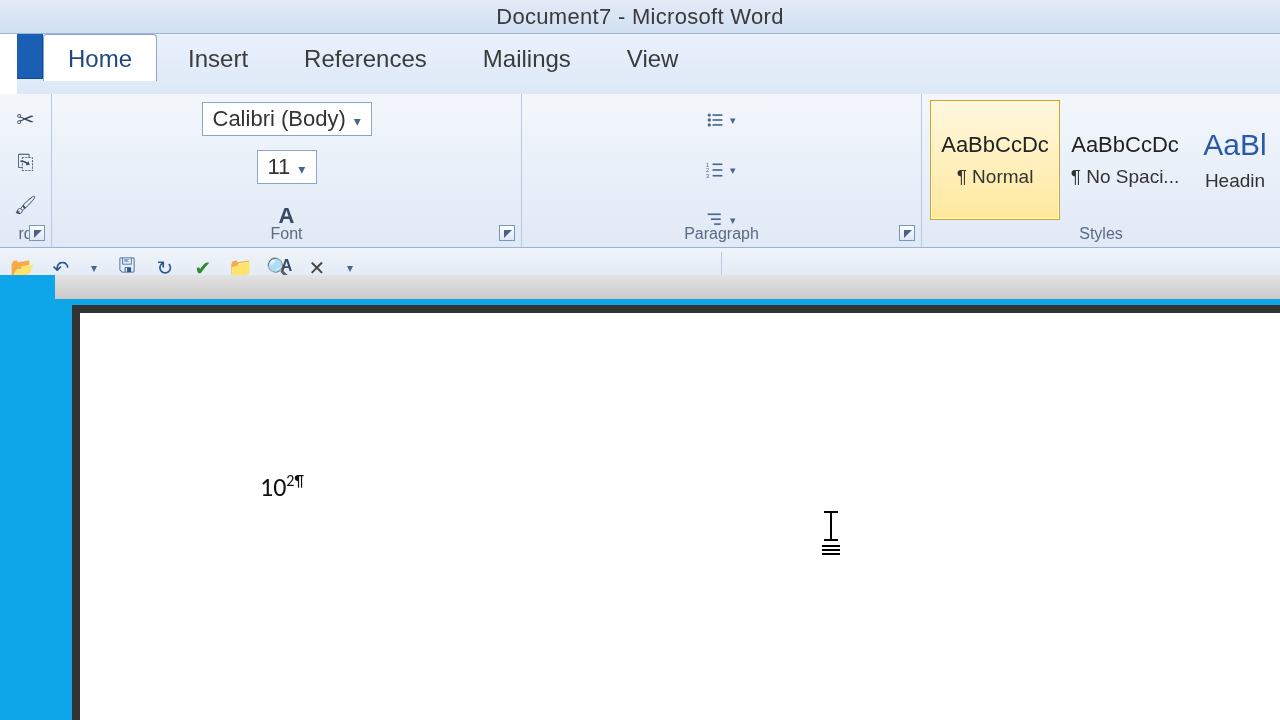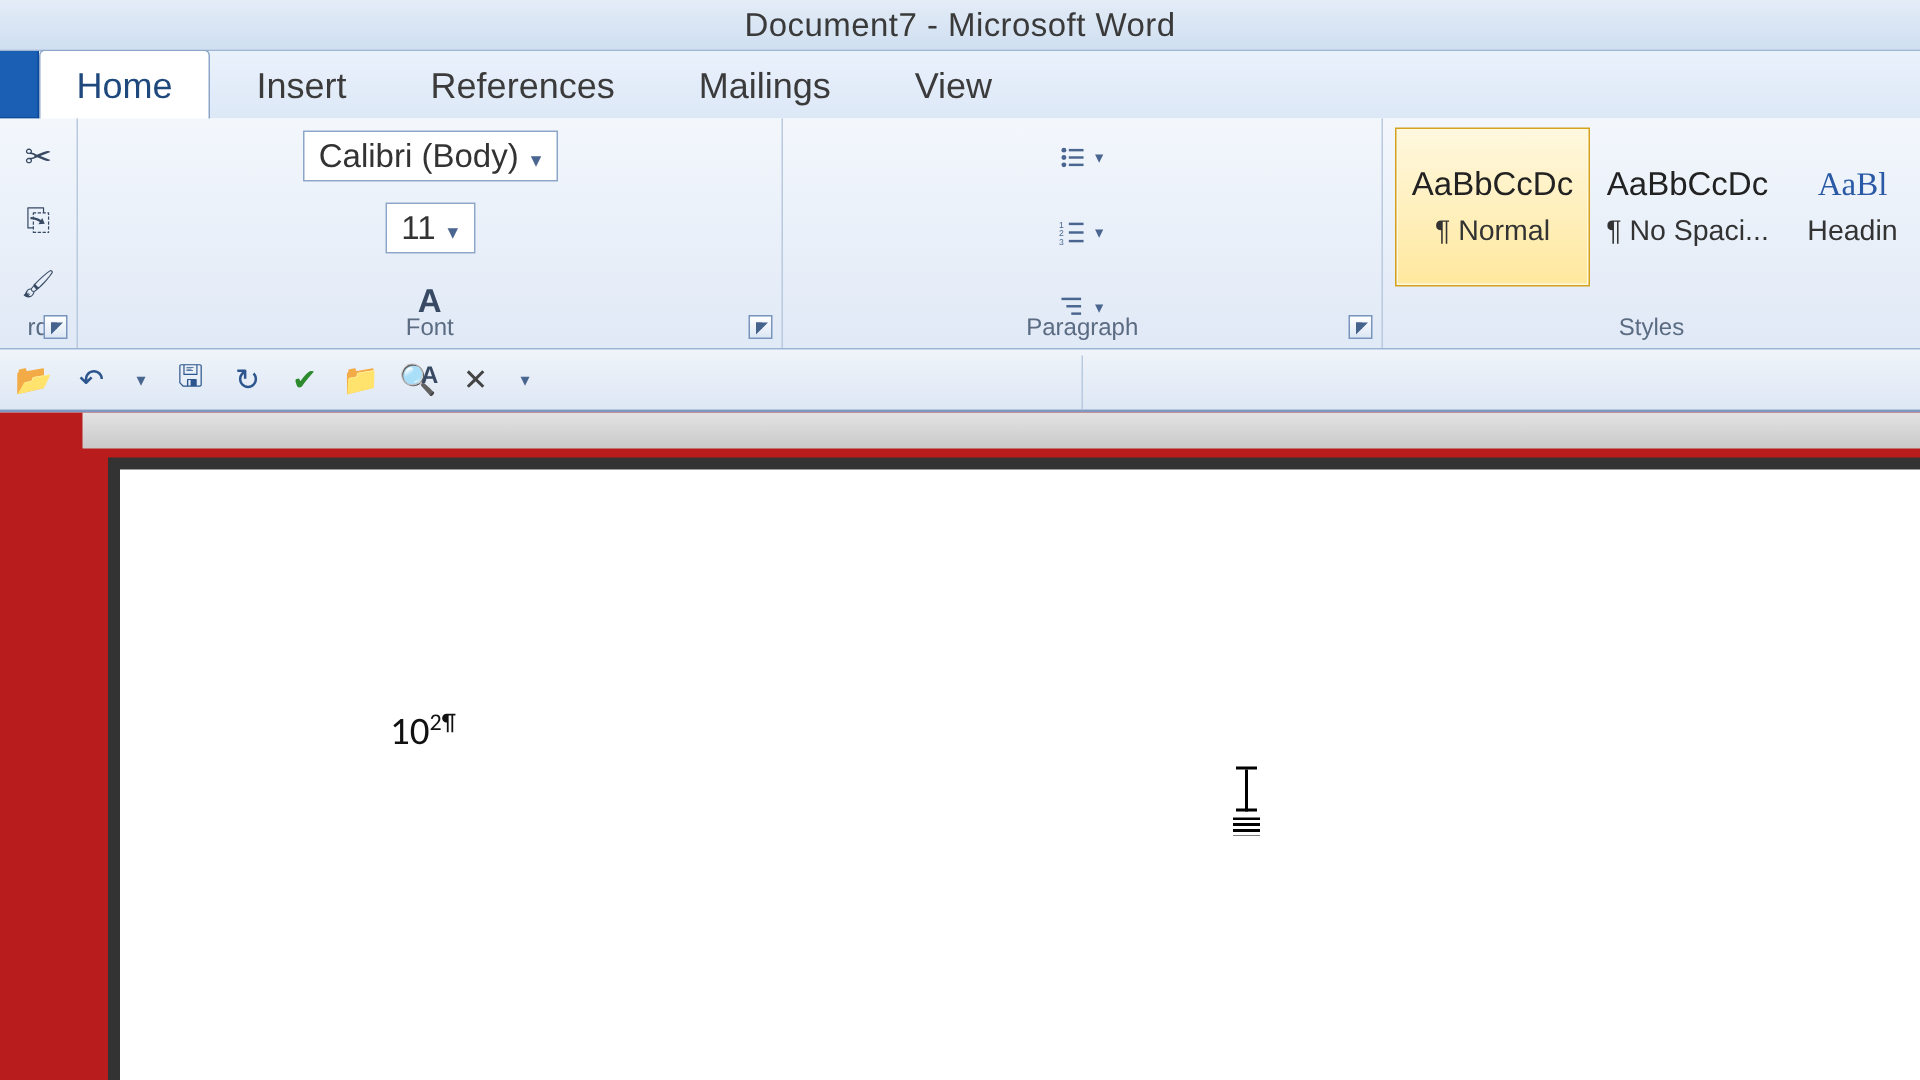--- a/index.html
+++ b/index.html
@@ -19,26 +19,27 @@
     text-align: center;
     line-height: 34px;
     font-size: 22px;
     color: #3a3a3a;
     letter-spacing: .3px;
     border-bottom:1px solid #9fb6d4;
   }
 
   
   .tabs-row {
-    height: 45px;
+    height: 60px;
     display: flex;
-    align-items: center;
+    align-items: flex-start;
     background: linear-gradient(#e9f1fb,#dde8f7);
     padding-left: 0;
     position: relative;
+    margin-left: 17px;
   }
   .file-btn {
     width: 26px; height: 45px;
     background:#1a5fb4;
     border:1px solid #0d4a99;
     border-top:none; border-left:none;
   }
   .tab {
     padding: 10px 24px 8px;
     font-size: 24px;
@@ -193,55 +194,55 @@
 
   
   .styles-group{
     padding:6px 0 28px 8px;
     display:flex;
     gap:0;
     position:relative;
     flex:1;
   }
   .style-item{
-    width:130px;height:106px;
+    width:130px;height:120px;
     border:1px solid transparent;
     display:flex;flex-direction:column;
     align-items:center;justify-content:center;
     gap:8px;
     cursor:pointer;
     padding:4px;
   }
   .style-item.selected{
     border:1px solid #d6a21e;
     background:linear-gradient(#fff8df,#ffe89e);
     box-shadow:inset 0 0 0 1px #fffadf;
   }
   .style-prev{font-size:22px;color:#222;overflow:hidden;white-space:nowrap;}
   .style-name{font-size:19px;color:#333;white-space:nowrap;overflow:hidden;max-width:118px;}
-  .style-h{font-family:Liberation Serif, serif;font-size:22px;color:#2a5aa5;}
+  .style-h{font-family:Liberation Sans, sans-serif;font-size:30px;color:#2a5aa5;}
 
   
   .qat {
     height:42px;
     background:linear-gradient(#f0f4fa,#dde7f4);
     border-bottom:2px solid #7d99c2;
     display:flex;
     align-items:center;
     gap:8px;
     padding-left:8px;
   }
   .qbtn{width:30px;height:30px;display:flex;align-items:center;justify-content:center;cursor:pointer;border:1px solid transparent;border-radius:3px;font-size:20px;color:#2c568d;}
   .qdrop{width:20px;font-size:12px;color:#4a6690;display:flex;align-items:center;justify-content:center;cursor:pointer;}
 
   
   .docwrap{
     position:absolute;
     top:275px; left:0; right:0; bottom:0;
-    background:#b91c1c;
+    background:#0ea5e9;
     overflow:hidden;
   }
   .ruler-shadow{
     position:absolute;left:55px;right:0;top:0;height:24px;
     background:linear-gradient(#e3e3e3,#c9c9c9);
   }
   .page-shadow{
     position:absolute;
     left:72px; top:30px;
     width:1400px;height:1700px;

